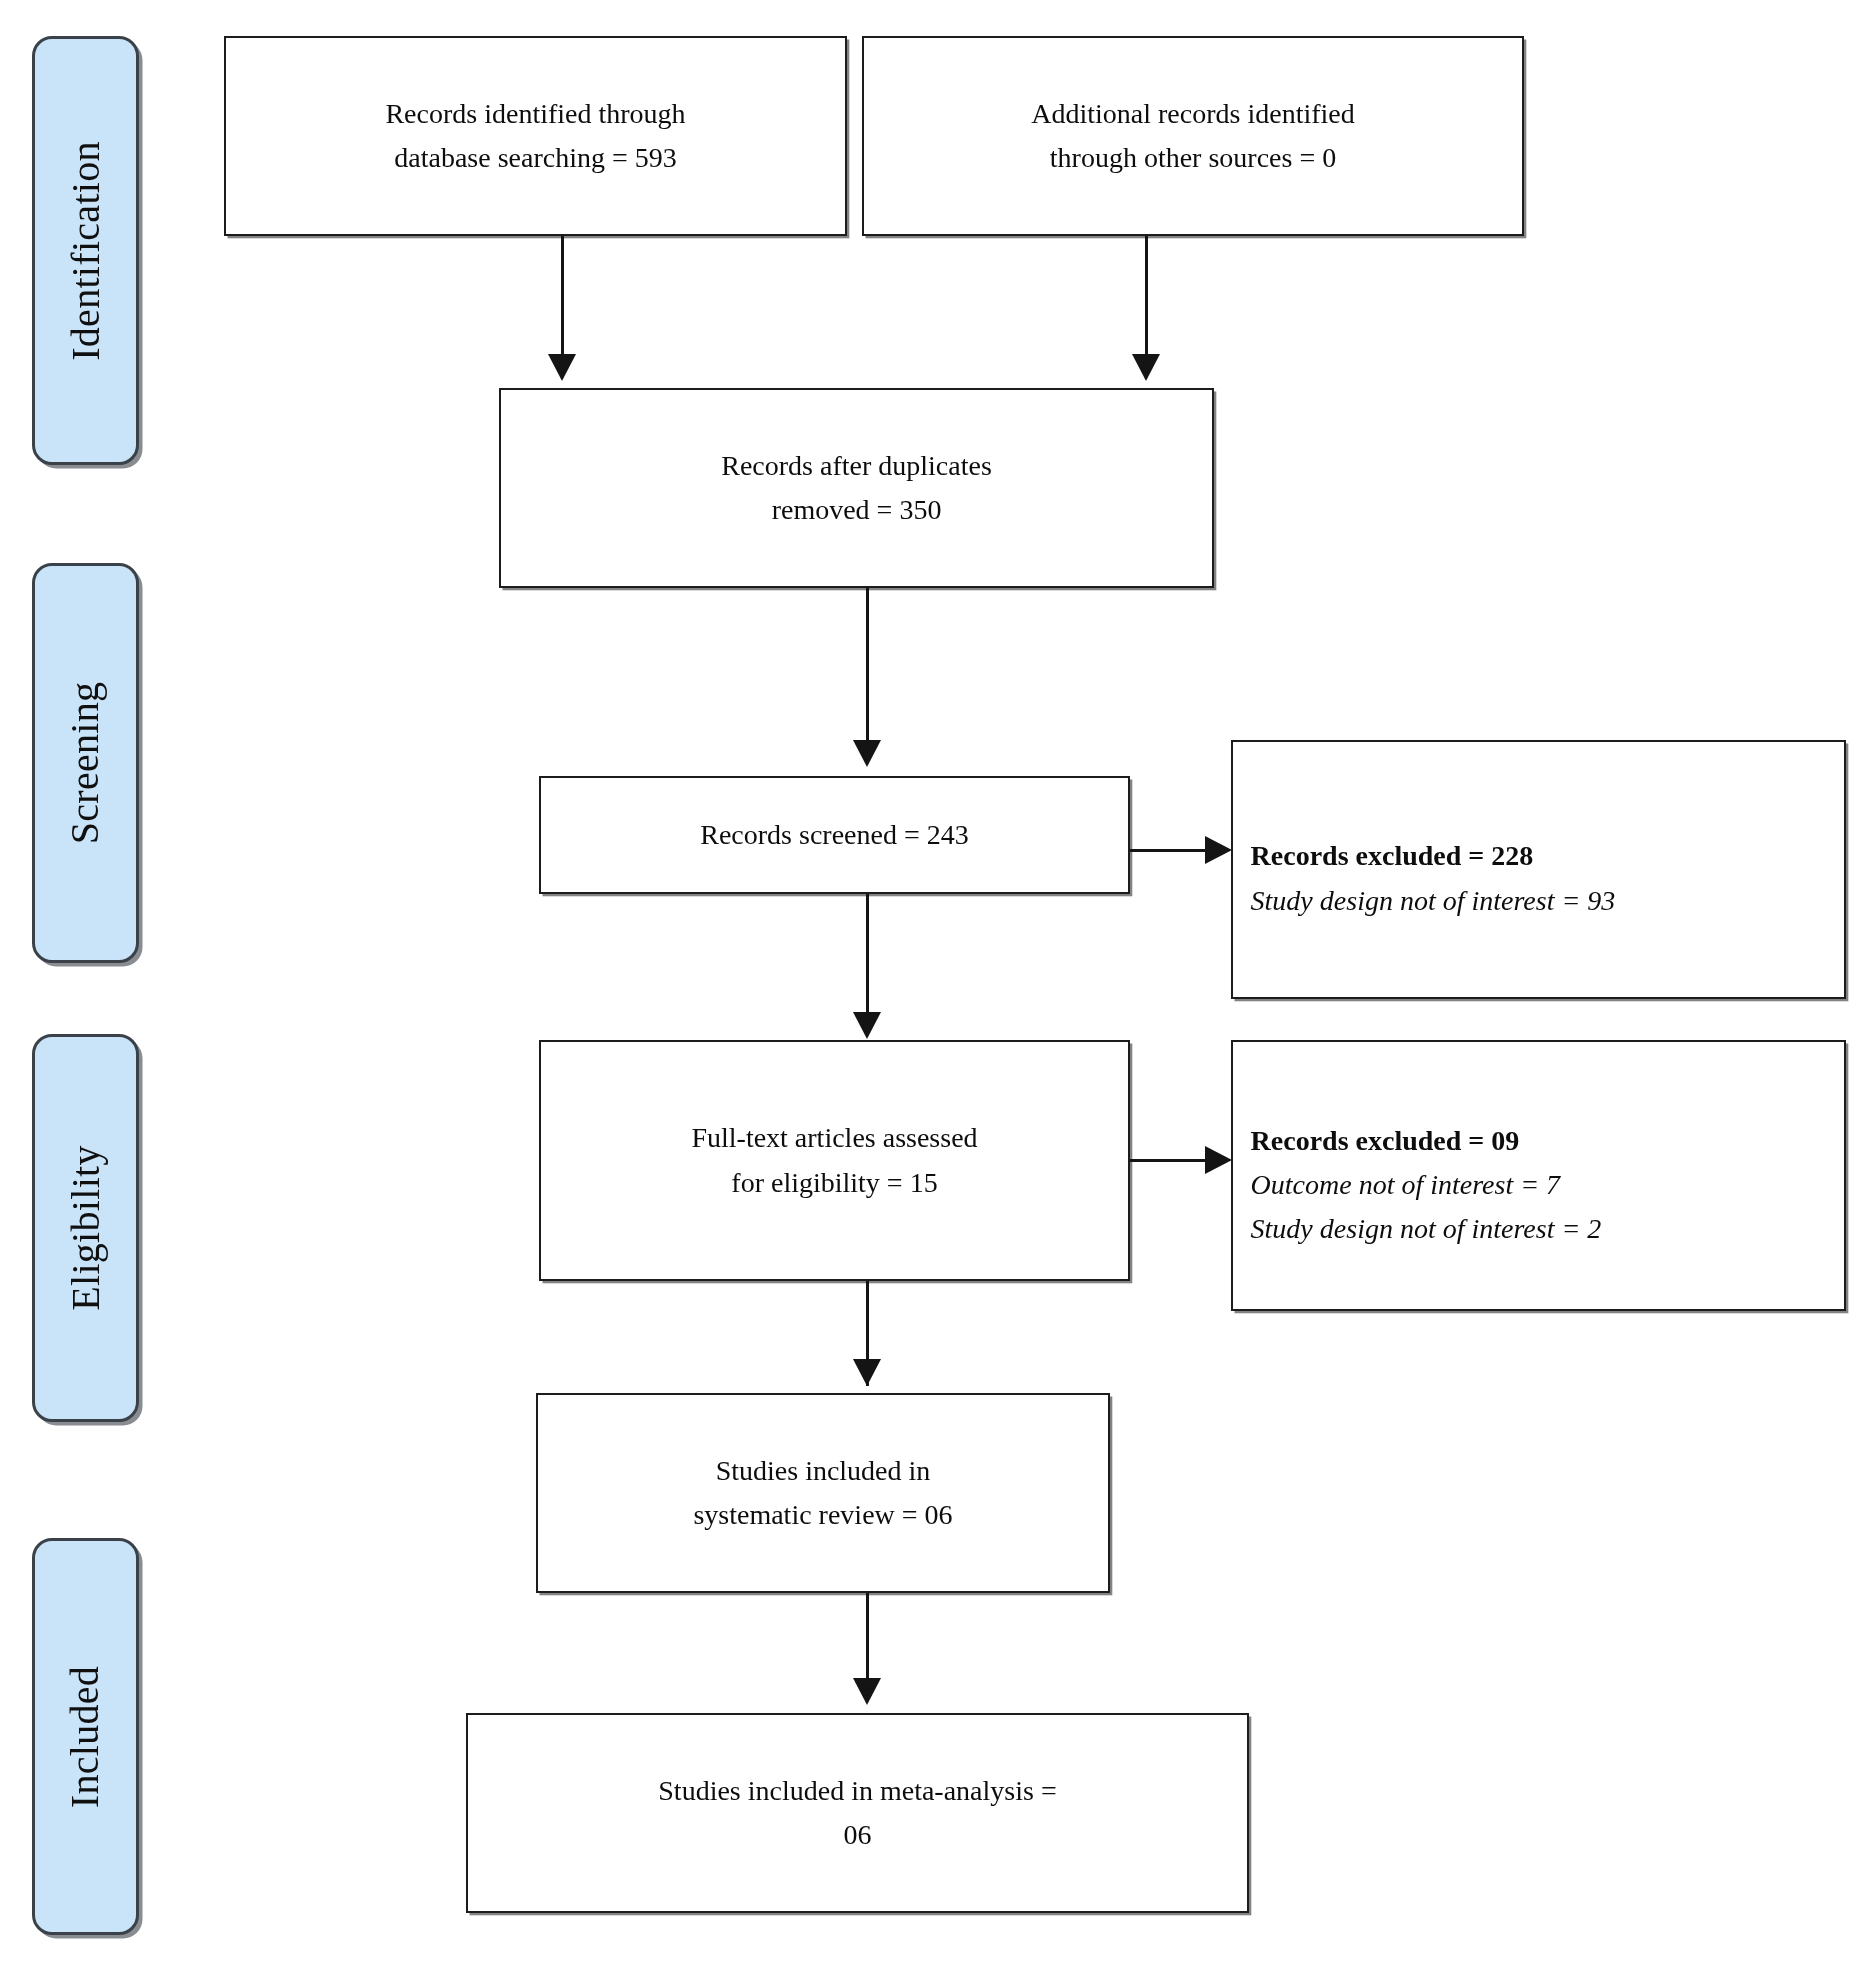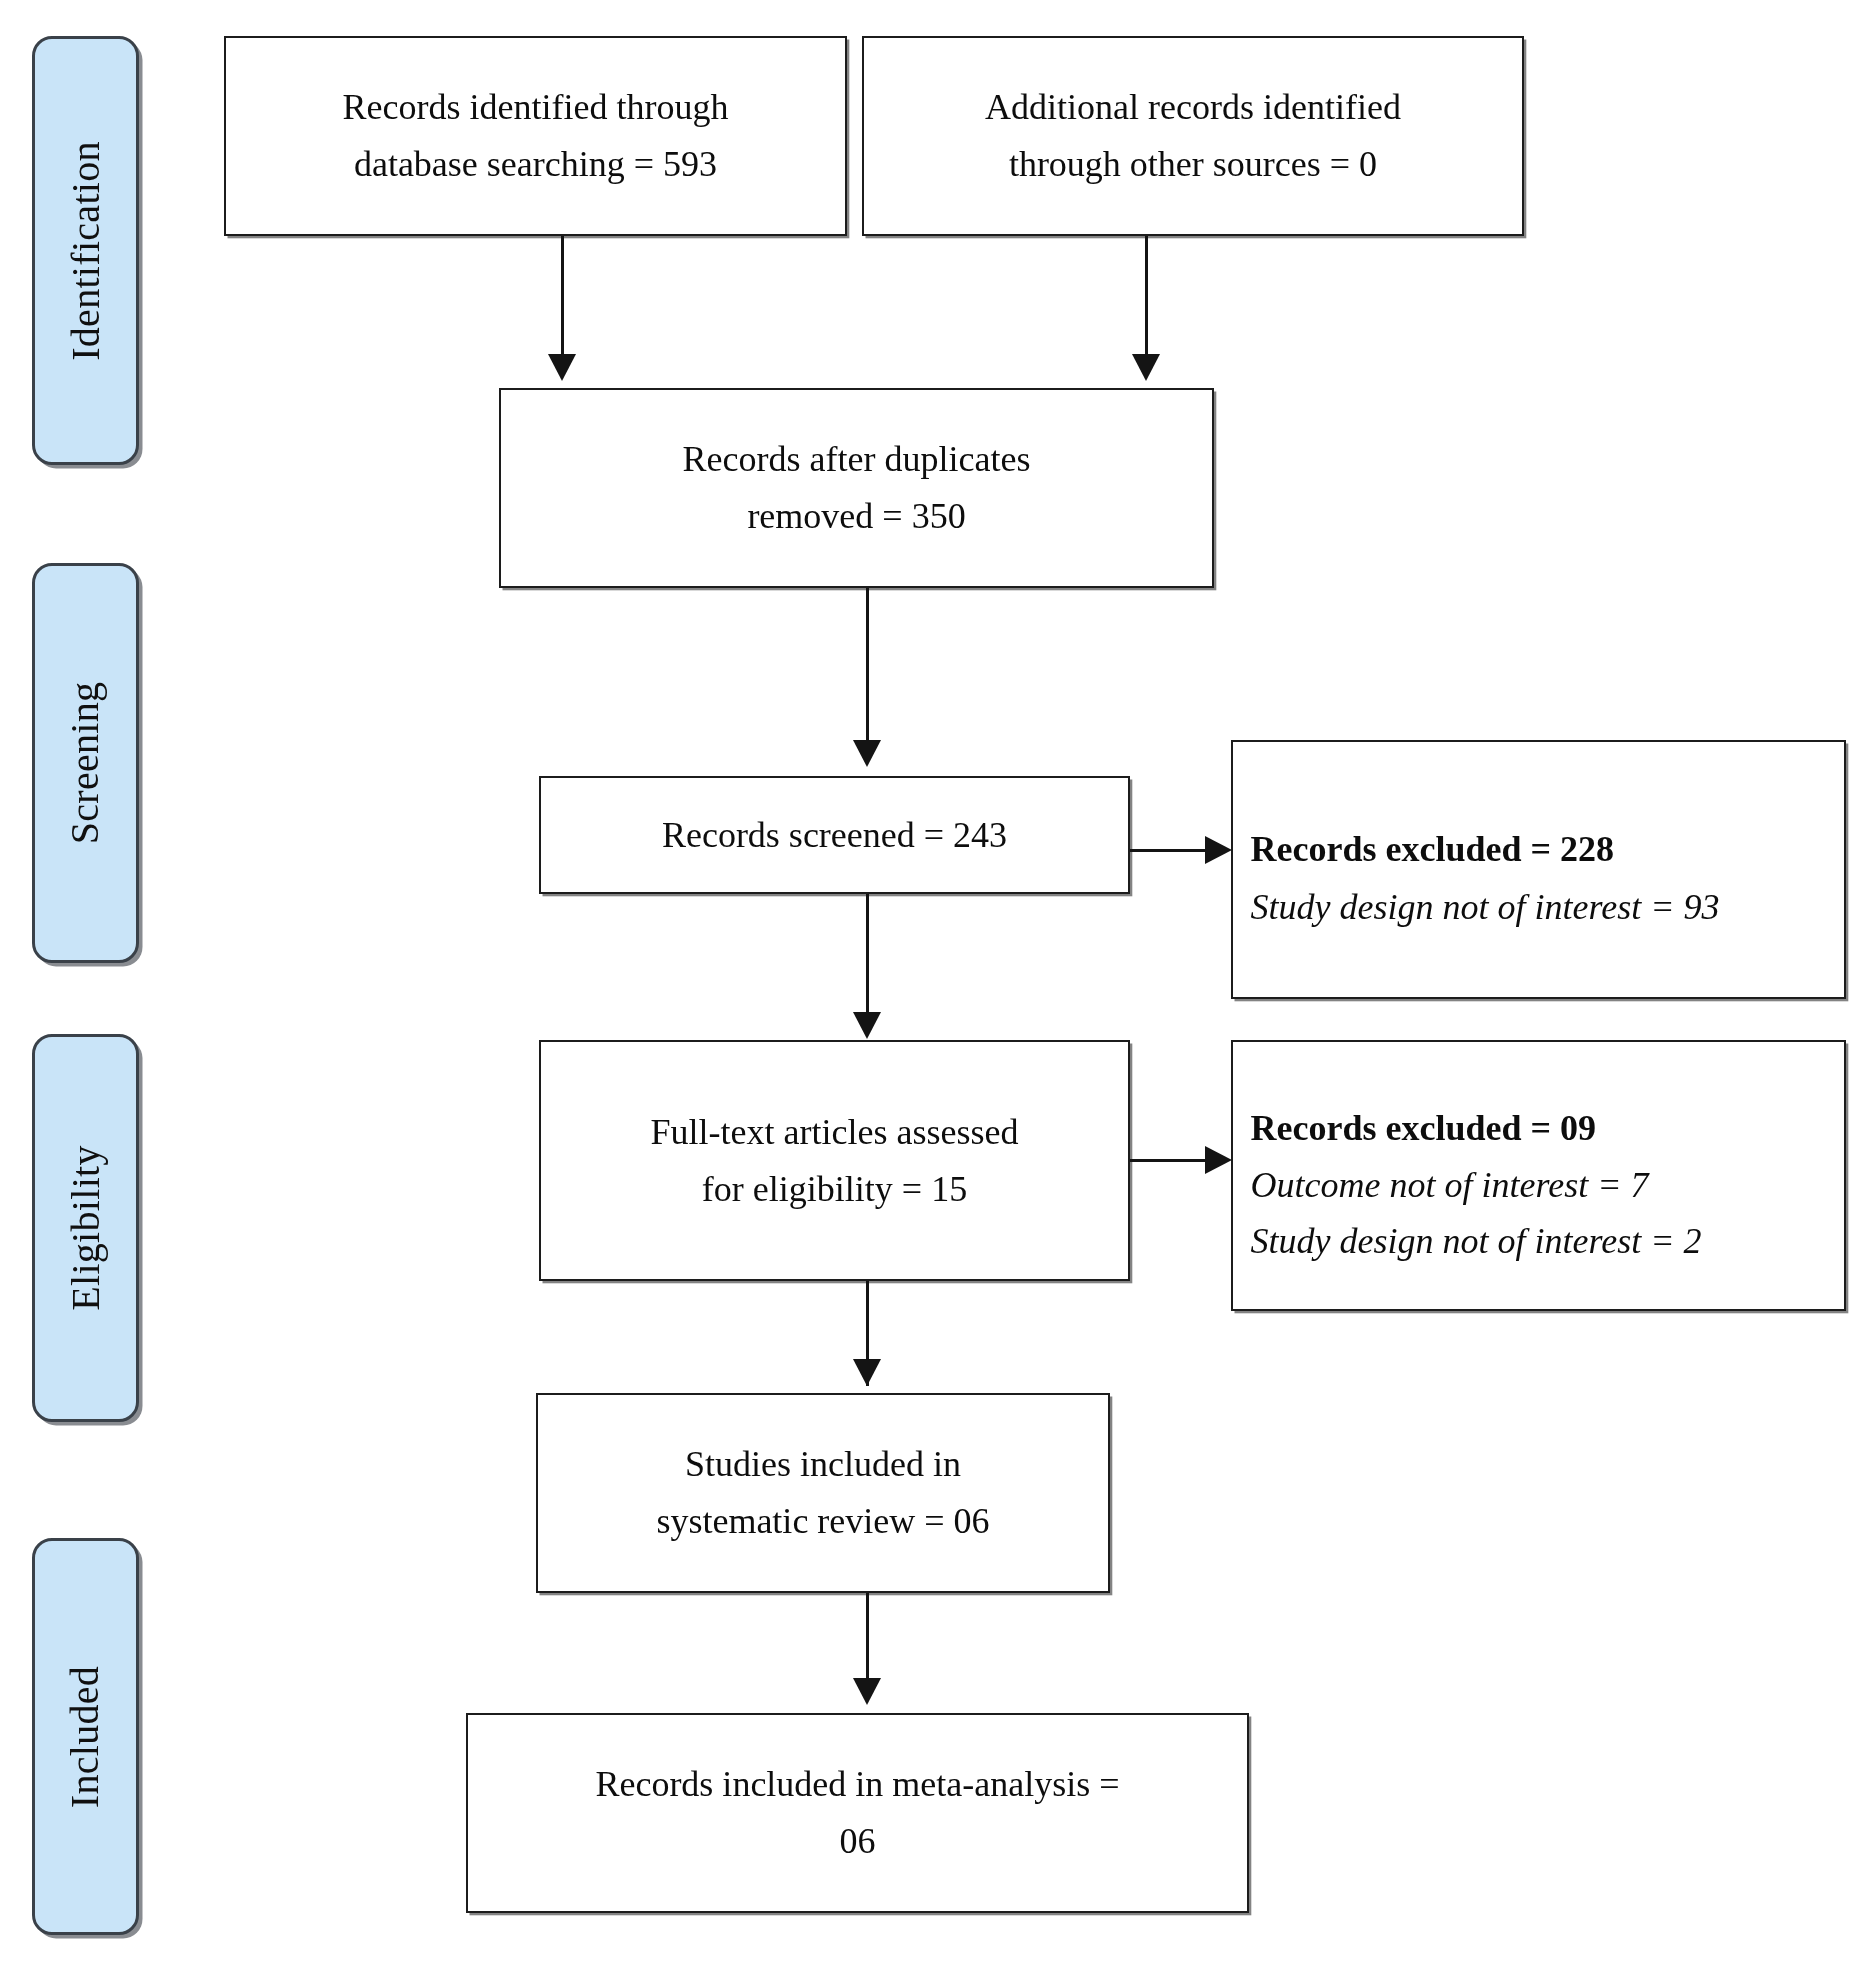--- a/index.html
+++ b/index.html
@@ -50,21 +50,21 @@
     align-items: center;
     justify-content: center;
     padding: 4.7px 15.3px;
   }
   .flow-box.left-align {
     align-items: flex-start;
     justify-content: center;
     padding: 4.7px 17.6px;
   }
   .box-line {
-    font-size: 36px;
+    font-size: 28px;
     line-height: 1.58;
     color: #0d0d0d;
     text-align: center;
     white-space: nowrap;
   }
   .box-line.wrap {
     white-space: normal;
     text-align: left;
     line-height: 1.62;
   }
@@ -185,18 +185,18 @@
 
   <div class="flow-box" style="left:536px; top:1393px; width:574px; height:200px;">
     <div class="box-line">Studies included in</div>
     <div class="box-line">systematic review = 06</div>
   </div>
 
   <div class="vline" style="left:866px; top:1593px; height:106px;"></div>
   <div class="arrow-down" style="left:853px; top:1678px;"></div>
 
   <div class="flow-box" style="left:466px; top:1713px; width:783px; height:200px;">
-    <div class="box-line">Records included in meta-analysis =</div>
+    <div class="box-line">Studies included in meta-analysis =</div>
     <div class="box-line">06</div>
   </div>
 
 </div>
 
 
 </body></html>

